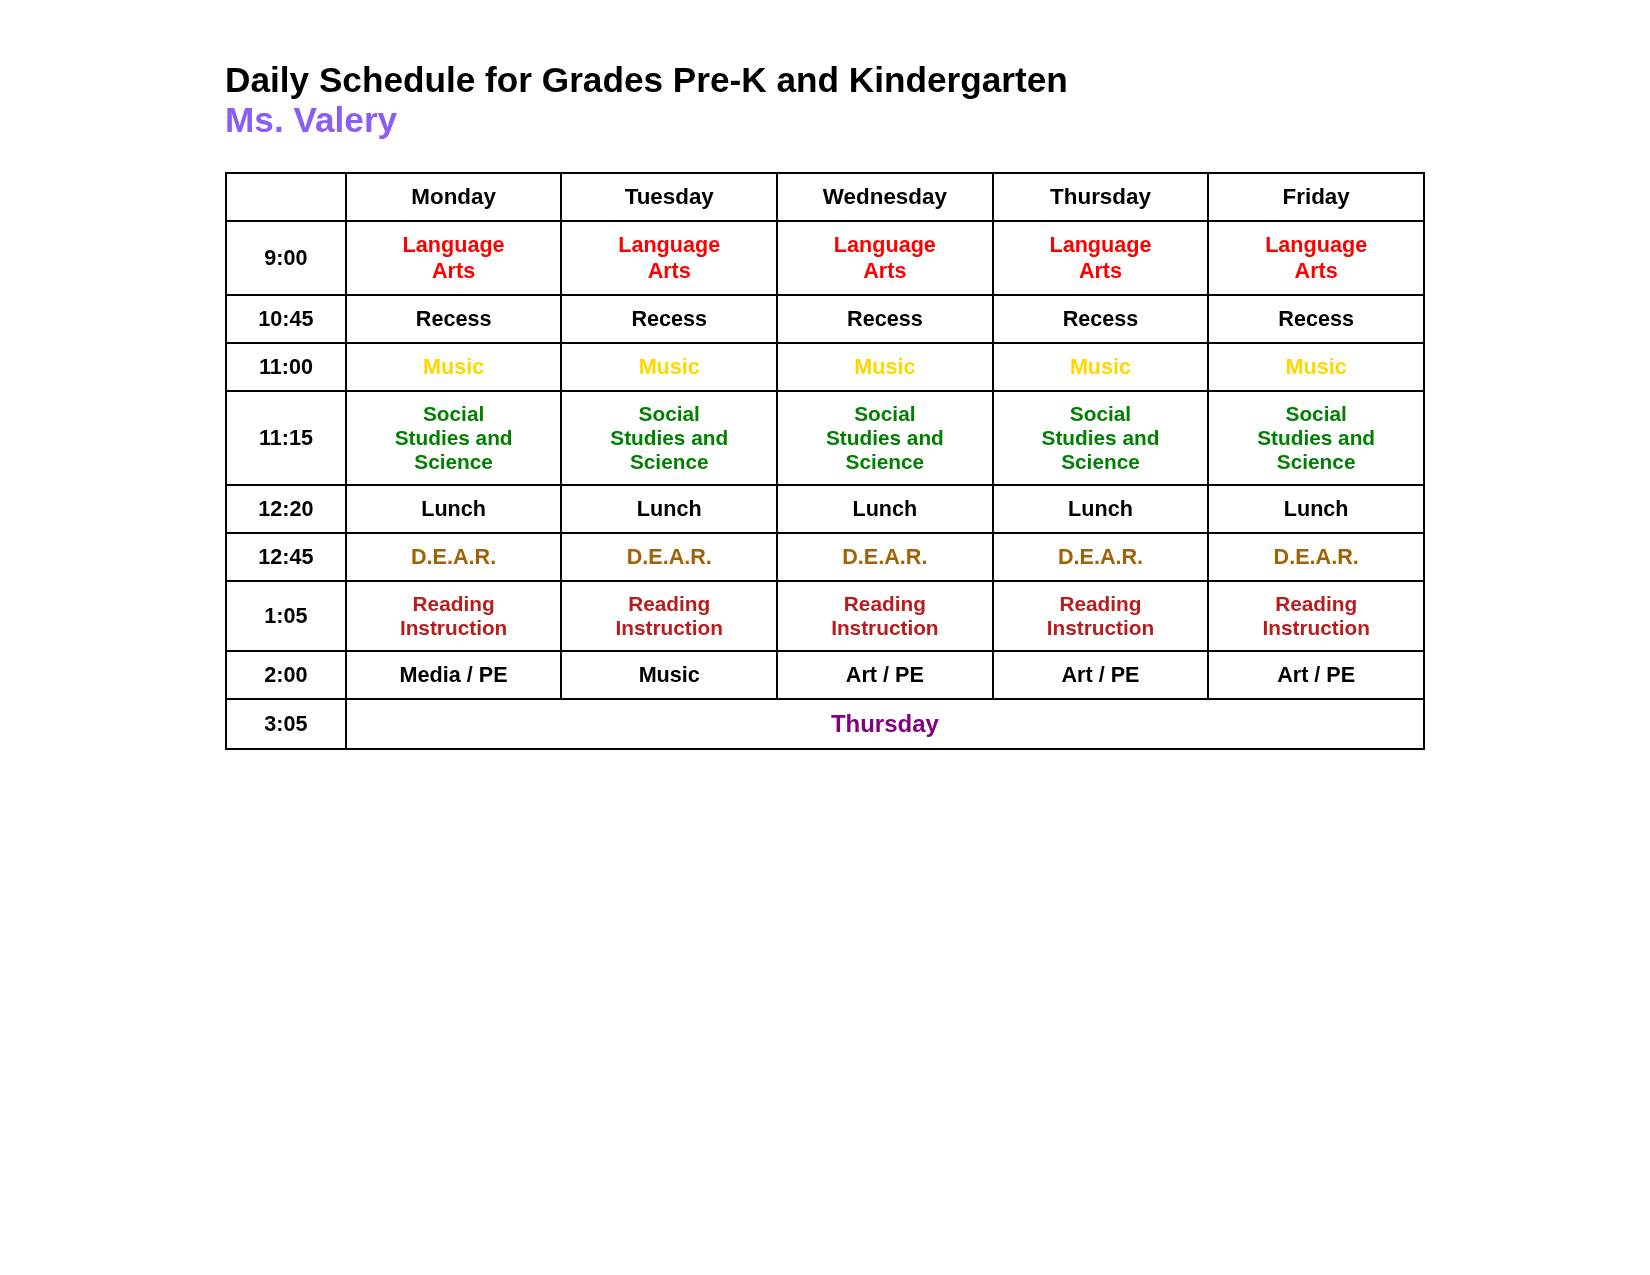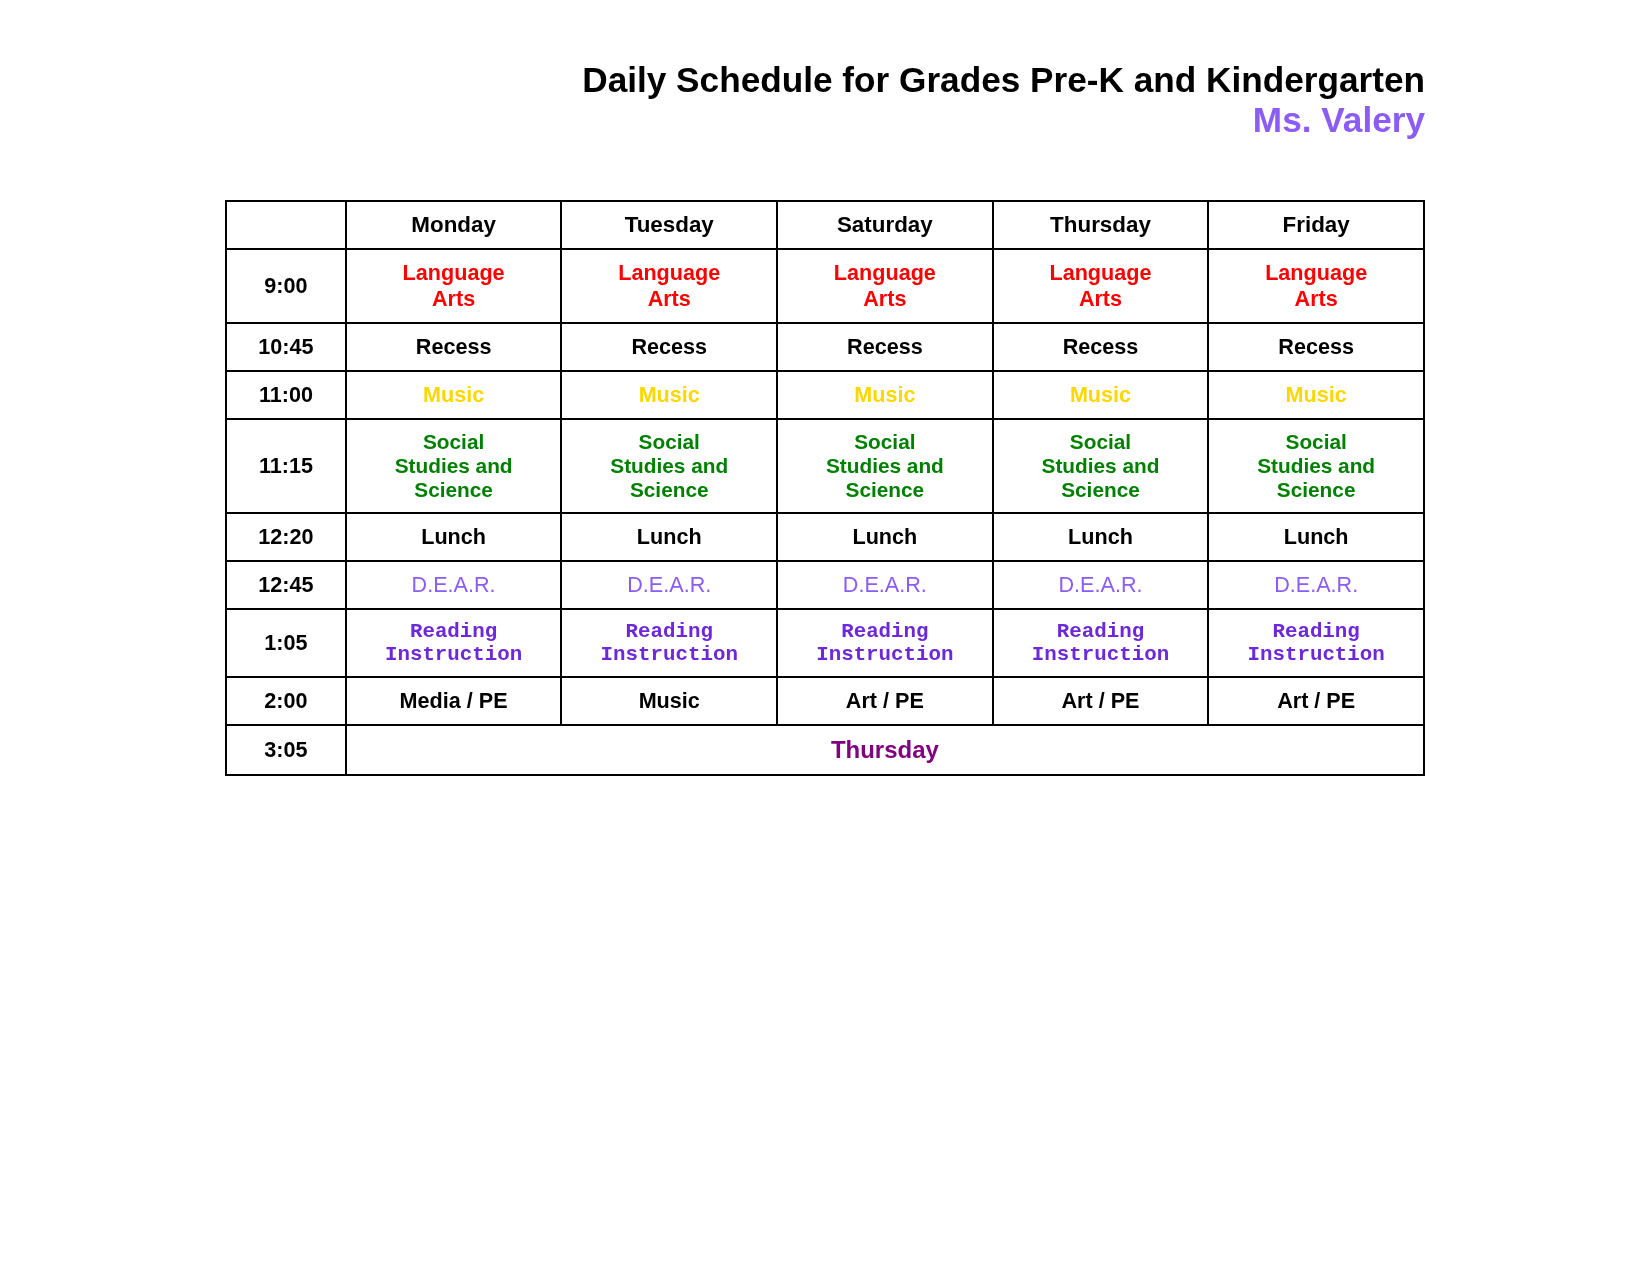--- a/index.html
+++ b/index.html
@@ -10,22 +10,22 @@
       justify-content: center;
       align-items: flex-start;
       min-height: 1275px;
       padding: 60px 40px;
     }
     .page-container {
       width: 100%;
       max-width: 1200px;
     }
     .title-block {
-      text-align: right;
-      margin-bottom: 60px;
+      text-align: left;
+      margin-bottom: 32px;
     }
     .title-line1 {
       font-size: 2.2rem;
       font-weight: bold;
       color: #000;
     }
     .title-line2 {
       font-size: 2.2rem;
       font-weight: bold;
       color: #8b5cf6;
@@ -85,29 +85,28 @@
       color: #008000;
       font-size: 1.3rem;
       font-weight: bold;
     }
     .lunch {
       color: #000;
       font-size: 1.35rem;
       font-weight: bold;
     }
     .dear {
-      color: #8b5cf6;
-      font-size: 1.35rem;
-      font-weight: normal;
+      color: #a16207;
+      font-size: 1.35rem;
+      font-weight: bold;
     }
     .reading {
-      color: #6d28d9;
+      color: #b91c1c;
       font-size: 1.3rem;
       font-weight: bold;
-      font-family: Liberation Mono, monospace;
     }
     .media-pe {
       color: #000;
       font-size: 1.35rem;
       font-weight: bold;
     }
     .dismissal {
       color: #800080;
       font-size: 1.5rem;
       font-weight: bold;
@@ -121,21 +120,21 @@
     <div class="title-line1">Daily Schedule for Grades Pre-K and Kindergarten</div>
     <div class="title-line2">Ms. Valery</div>
   </div>
 
   <table>
     <thead>
       <tr>
         <th class="col-time"></th>
         <th class="col-day">Monday</th>
         <th class="col-day">Tuesday</th>
-        <th class="col-day">Saturday</th>
+        <th class="col-day">Wednesday</th>
         <th class="col-day">Thursday</th>
         <th class="col-day">Friday</th>
       </tr>
     </thead>
     <tbody id="schedule-body">
     <tr>
           <td class="col-time time-cell">9:00</td>
           <td class="col-day"><span class="lang-arts">Language<br>Arts</span></td>
           <td class="col-day"><span class="lang-arts">Language<br>Arts</span></td>
           <td class="col-day"><span class="lang-arts">Language<br>Arts</span></td>

